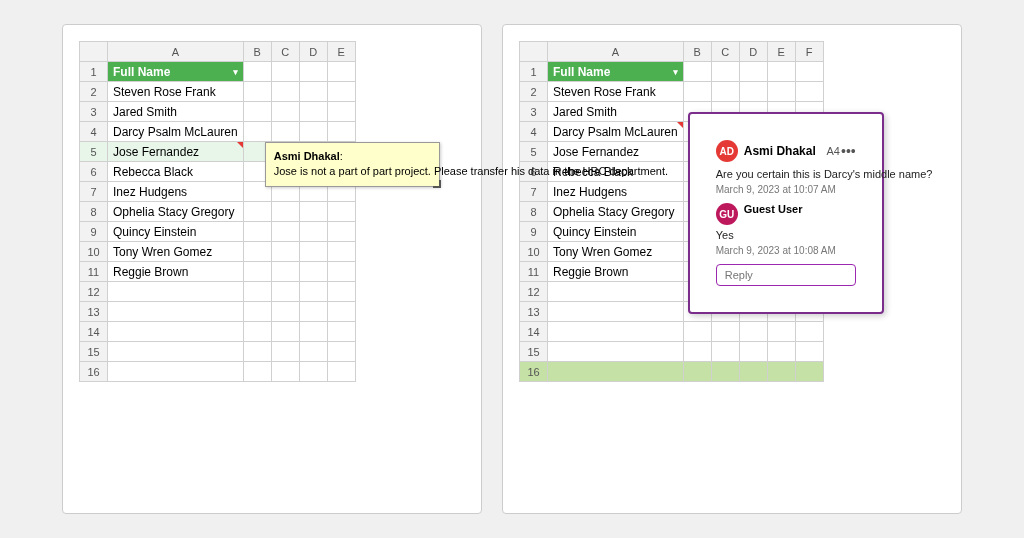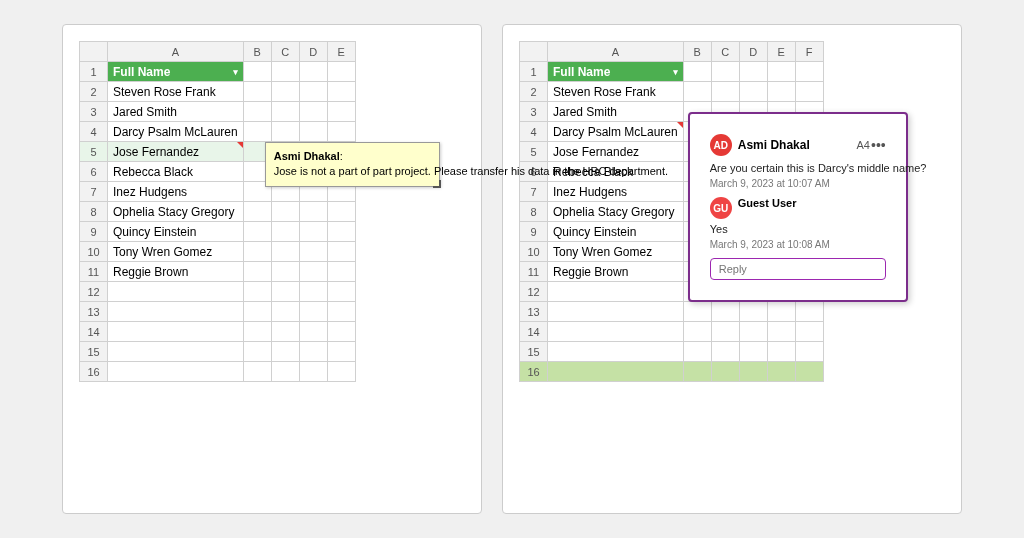--- a/index.html
+++ b/index.html
@@ -111,22 +111,22 @@
       border-bottom: 2px solid #555;
     }
     
     .threaded-popup {
       position: absolute;
       top: -10px;
       left: calc(100% + 5px);
       background: #fff;
       border: 2px solid #7b2d8b;
       border-radius: 4px;
-      padding: 20px;
-      width: 220px;
+      padding: 26px;
+      width: 196px;
       z-index: 10;
       box-shadow: 2px 2px 6px rgba(0,0,0,0.2);
       font-size: 11px;
     }
     .thread-header {
       display: flex;
       align-items: center;
       justify-content: space-between;
       margin-bottom: 6px;
     }
@@ -150,21 +150,21 @@
       display: inline-flex;
       align-items: center;
       justify-content: center;
       font-size: 10px;
       font-weight: bold;
       color: #fff;
       margin-right: 6px;
       flex-shrink: 0;
     }
     .avatar-ad { background: #e53935; }
-    .avatar-gu { background: #ef4444; }
+    .avatar-gu { background: #be185d; }
     .thread-message-block {
       margin-bottom: 8px;
     }
     .thread-message-row {
       display: flex;
       align-items: flex-start;
       margin-bottom: 3px;
     }
     .thread-message-content {
       flex: 1;

